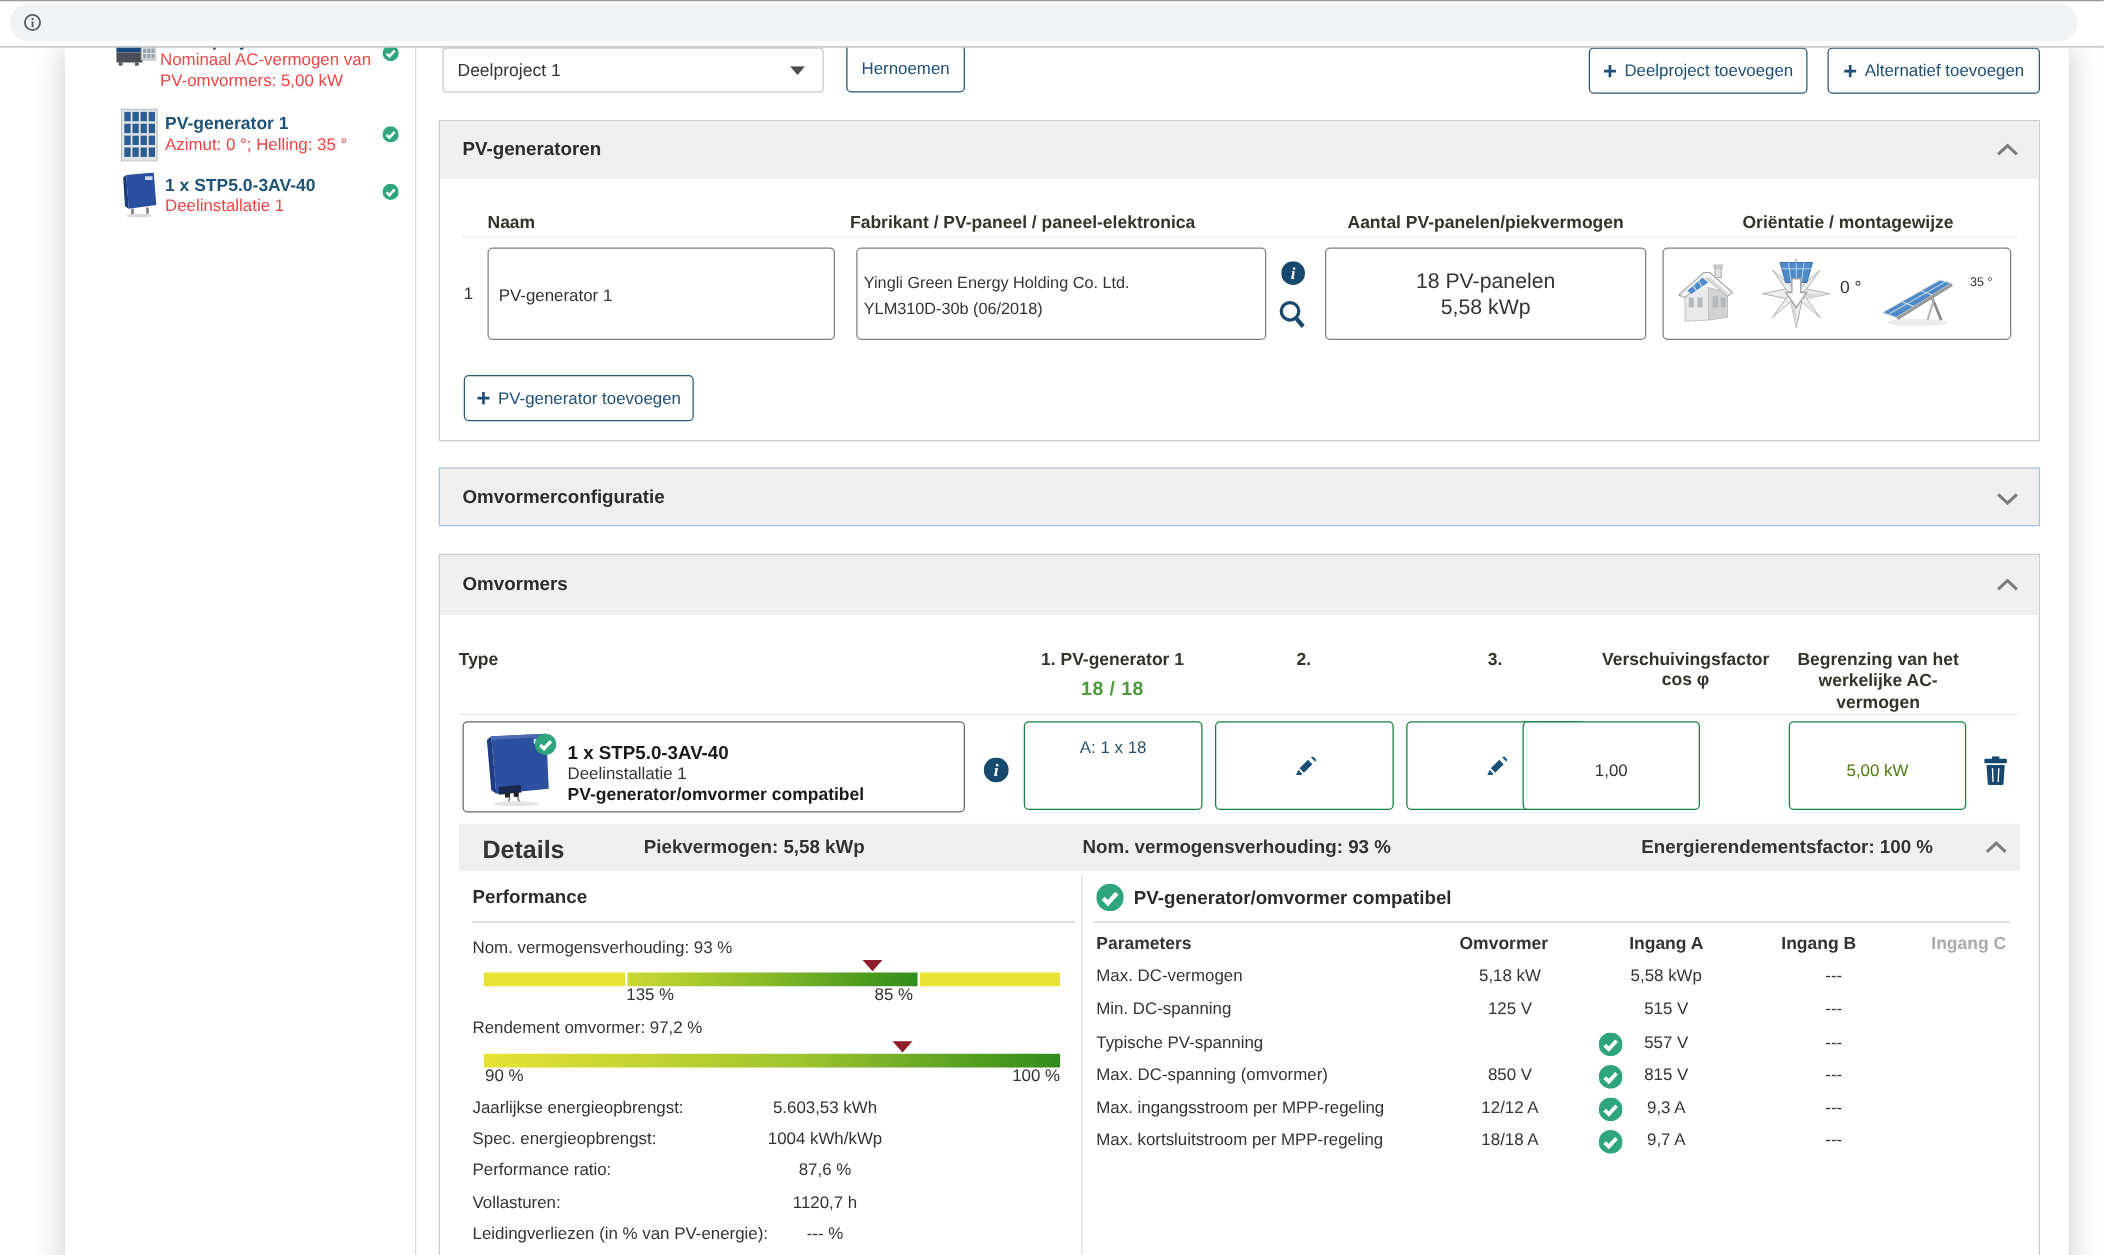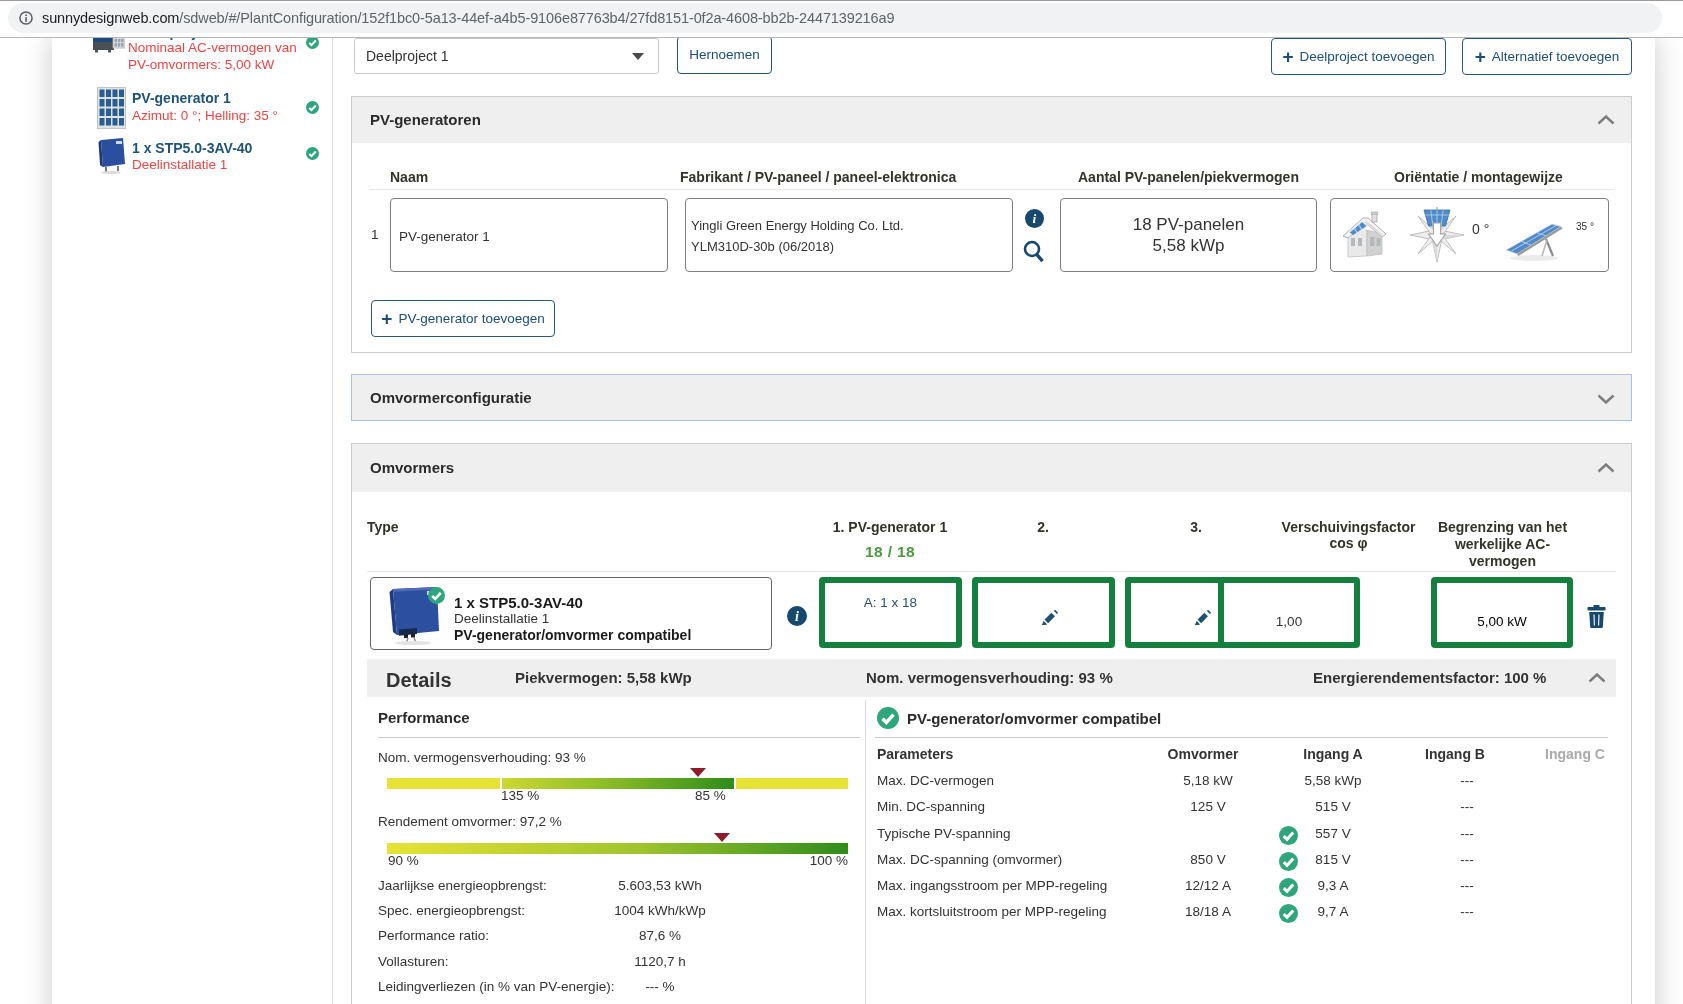--- a/index.html
+++ b/index.html
@@ -20,41 +20,40 @@
 
 .panel{position:absolute;left:351px;width:1281px;border:1px solid #ccc;background:#fff}
 .phead{height:46px;background:#efefef;line-height:46px;font-weight:bold;font-size:15px;color:#2b2b2b;padding-left:18px}
 .chev{position:absolute;right:16px}
 
 .btn{position:absolute;border:1px solid #29587b;border-radius:4px;background:#fff;color:#1d4e74;
  font-size:13.5px;text-align:center;white-space:nowrap}
 .btn .pl{font-size:19px;font-weight:bold;vertical-align:-2px;margin-right:6px}
 
 .ibox{position:absolute;border:1px solid #7f7f7f;border-radius:4px;background:#fff}
-.obox{position:absolute;border:6px solid #15803d;border-radius:4px;background:#fff;color:#2c5168}
+.obox{position:absolute;border:1px solid #15803d;border-radius:4px;background:#fff;color:#2c5168}
 .hairline{position:absolute;height:1px;background:#e7e7e7}
 .colh{position:absolute;font-weight:bold;font-size:14px;color:#33332b;white-space:nowrap}
 .txt{position:absolute;font-size:13.5px;color:#333;white-space:nowrap}
 .bld{font-weight:bold}
 .ctr{text-align:center}
 
 .marker{position:absolute;width:0;height:0;border-left:8px solid transparent;border-right:8px solid transparent;border-top:9px solid #8e1c2b}
 </style>
 </head>
 <body>
 
 <div id="chrome">
   <div style="position:absolute;left:0;top:0;width:1683px;height:1px;background:#9a9a9a"></div>
   <div id="pill"></div>
   <svg class="abs" style="left:19px;top:11px" width="14" height="14" viewBox="0 0 15 15">
     <circle cx="7.5" cy="7.5" r="6.5" fill="none" stroke="#5b5e62" stroke-width="1.6"></circle>
     <rect x="6.7" y="6.6" width="1.7" height="5" fill="#5b5e62"></rect>
     <rect x="6.7" y="3.6" width="1.7" height="1.8" fill="#5b5e62"></rect>
   </svg>
-  <div id="urltxt"><b>sunnydesignweb.com</b>/sdweb/#/PlantConfiguration/152f1bc0-5a13-44ef-a4b5-9106e87763b4/27fd8151-0f2a-4608-bb2b-2447139216a9</div>
 </div>
 
 <div id="appbg"></div>
 <div id="sideline"></div>
 
 <div id="sidebar">
   <div class="sbT" style="left:140px;top:24px">Deelproject 1</div>
   <svg class="abs" style="left:93px;top:33px" width="32" height="23" viewBox="0 0 32 23">
     <rect x="0" y="1" width="21" height="8" fill="#1b4a7e"></rect>
     <rect x="0" y="9" width="21" height="8" fill="#4b4f55"></rect>
@@ -305,21 +304,21 @@
         <polygon points="3.2,10.6 6.4,13.8 4.6,14.4 1.6,14.4 2.6,12.4"></polygon>
     <rect x="4.4" y="5.8" width="8.6" height="4.5" transform="rotate(-45 8.7 8)"></rect>
     <polygon points="12.2,1.6 13.8,1 16,3.2 15.4,4.8"></polygon>
       </g>
   </svg>
 </div>
 <div class="obox" style="left:1218px;top:577px;width:142px;height:71px">
   <div class="ctr" style="position:absolute;top:31px;width:100%;font-size:13.5px;color:#333">1,00</div>
 </div>
 <div class="obox" style="left:1431px;top:577px;width:142px;height:71px">
-  <div class="ctr" style="position:absolute;top:31px;width:100%;font-size:13.5px;color:#000000">5,00 kW</div>
+  <div class="ctr" style="position:absolute;top:31px;width:100%;font-size:13.5px;color:#4d7c0f">5,00 kW</div>
 </div>
 <svg class="abs" style="left:1587px;top:605px" width="19" height="23" viewBox="0 0 19 23">
   <g fill="#17486d">
     <rect x="6.5" y="0" width="6" height="2.2" rx="0.5"></rect>
     <rect x="0.5" y="2" width="18" height="3.6" rx="0.8"></rect>
     <path d="M2.2 7 H16.8 L15.8 22 Q15.7 23 14.7 23 H4.3 Q3.3 23 3.2 22 Z"></path>
   </g>
   <g stroke="#fff" stroke-width="1.1">
       <line x1="7" y1="9.5" x2="7.4" y2="20.5"></line>
       <line x1="12" y1="9.5" x2="11.6" y2="20.5"></line>
@@ -337,21 +336,21 @@
 </div>
 
 <div class="txt bld" style="left:378px;top:709px;font-size:15px;color:#2b2b2b">Performance</div>
 <div class="hairline" style="left:378px;top:737px;width:482px;background:#ccc"></div>
 <div class="txt" style="left:378px;top:750px">Nom. vermogensverhouding: 93 %</div>
 <div class="marker" style="left:690px;top:768px"></div>
 <div class="abs" style="left:387px;top:778px;width:113px;height:11px;background:#e7e234"></div>
 <div class="abs" style="left:502px;top:778px;width:232px;height:11px;background:linear-gradient(90deg,#ccd833,#8cbc28 45%,#2f8c1b)"></div>
 <div class="abs" style="left:736px;top:778px;width:112px;height:11px;background:#e7e234"></div>
 <div class="txt" style="left:501px;top:788px">135 %</div>
-<div class="txt" style="left:695px;top:788px;width:40px;text-align:left">85 %</div>
+<div class="txt" style="left:695px;top:788px;width:40px;text-align:center">85 %</div>
 <div class="txt" style="left:378px;top:814px">Rendement omvormer: 97,2 %</div>
 <div class="marker" style="left:714px;top:833px"></div>
 <div class="abs" style="left:387px;top:843px;width:461px;height:11px;background:linear-gradient(90deg,#e7e234,#9fc42e 55%,#2f8c1b)"></div>
 <div class="txt" style="left:388px;top:853px">90 %</div>
 <div class="txt" style="left:800px;top:853px;width:48px;text-align:right">100 %</div>
 <div class="txt" style="left:378px;top:878px">Jaarlijkse energieopbrengst:</div>
 <div class="txt ctr" style="left:590px;top:878px;width:140px">5.603,53 kWh</div>
 <div class="txt" style="left:378px;top:903px">Spec. energieopbrengst:</div>
 <div class="txt ctr" style="left:590px;top:903px;width:140px">1004 kWh/kWp</div>
 <div class="txt" style="left:378px;top:928px">Performance ratio:</div>

